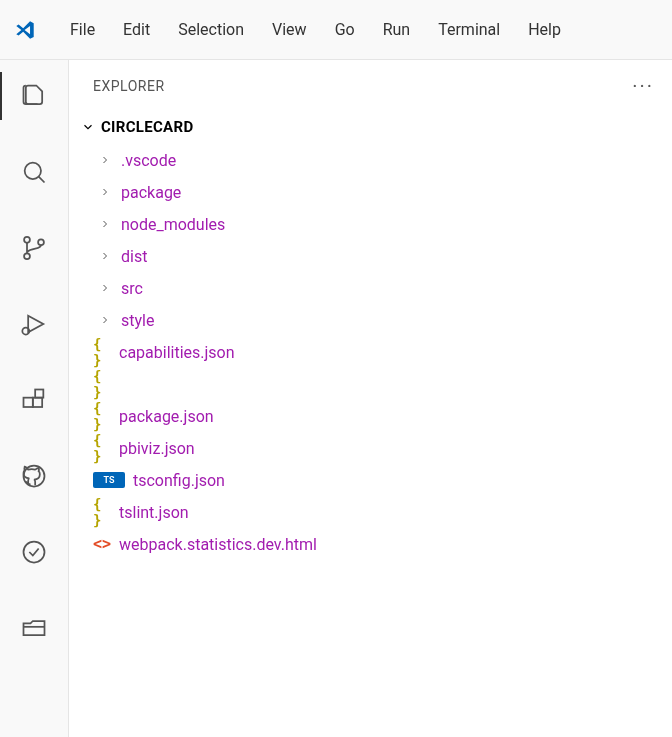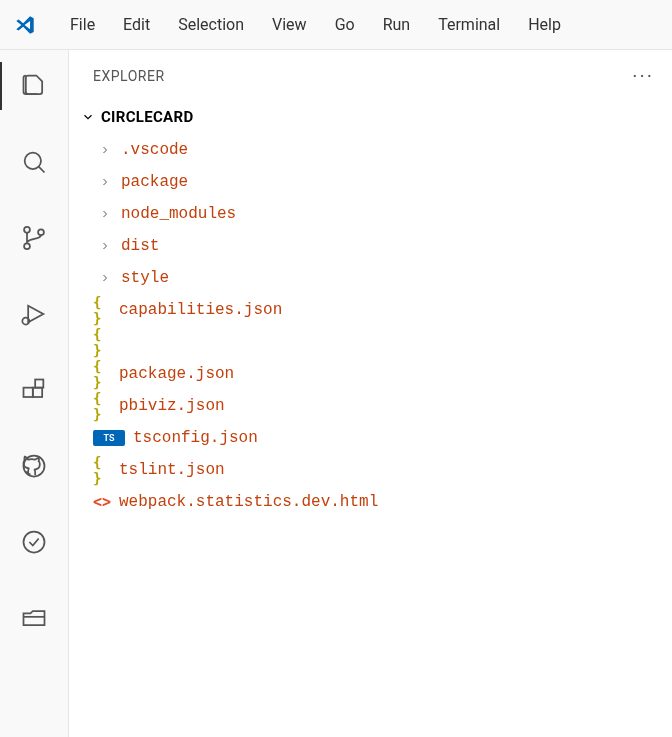--- a/index.html
+++ b/index.html
@@ -10,21 +10,21 @@
     }
     body {
       width: 672px;
       height: 737px;
       background: #ffffff;
       display: flex;
       flex-direction: column;
       overflow: hidden;
     }
     .titlebar {
-      height: 50px;
+      height: 60px;
       display: flex;
       align-items: center;
       background: #f9f9f9;
       border-bottom: 1px solid #e5e5e5;
       padding-left: 14px;
     }
     .app-icon {
       width: 22px;
       height: 22px;
       margin-right: 20px;
@@ -163,22 +163,21 @@
       justify-content: center;
       border-radius: 2px;
     }
     .html-icon {
       color: #e34c26;
       font-family: monospace;
       font-size: 15px;
     }
     .tree-label {
       font-size: 16px;
-      color: #c2410c;
-      font-family: Liberation Mono, monospace;
+      color: #a21caf;
     }
     .file-row {
       padding-left: 4px;
     }
   </style>
 </head>
 <body>
 
 <div class="titlebar">
   <svg class="app-icon" viewBox="0 0 24 24">
@@ -297,20 +296,28 @@
             </svg>
           </span>
         <span class="tree-label">dist</span>
       </div>
       <div class="tree-item">
         <span class="tree-chevron">
             <svg width="12" height="12" viewBox="0 0 24 24" fill="none" stroke="currentColor" stroke-width="2">
               <path d="m9 6 6 6-6 6"></path>
             </svg>
           </span>
+        <span class="tree-label">src</span>
+      </div>
+      <div class="tree-item">
+        <span class="tree-chevron">
+            <svg width="12" height="12" viewBox="0 0 24 24" fill="none" stroke="currentColor" stroke-width="2">
+              <path d="m9 6 6 6-6 6"></path>
+            </svg>
+          </span>
         <span class="tree-label">style</span>
       </div>
 
       <div class="tree-item file-row">
         <span class="file-icon json-icon">{ }</span>
         <span class="tree-label">capabilities.json</span>
       </div>
       <div class="tree-item file-row">
         <span class="file-icon json-icon">{ }</span>
       </div>

